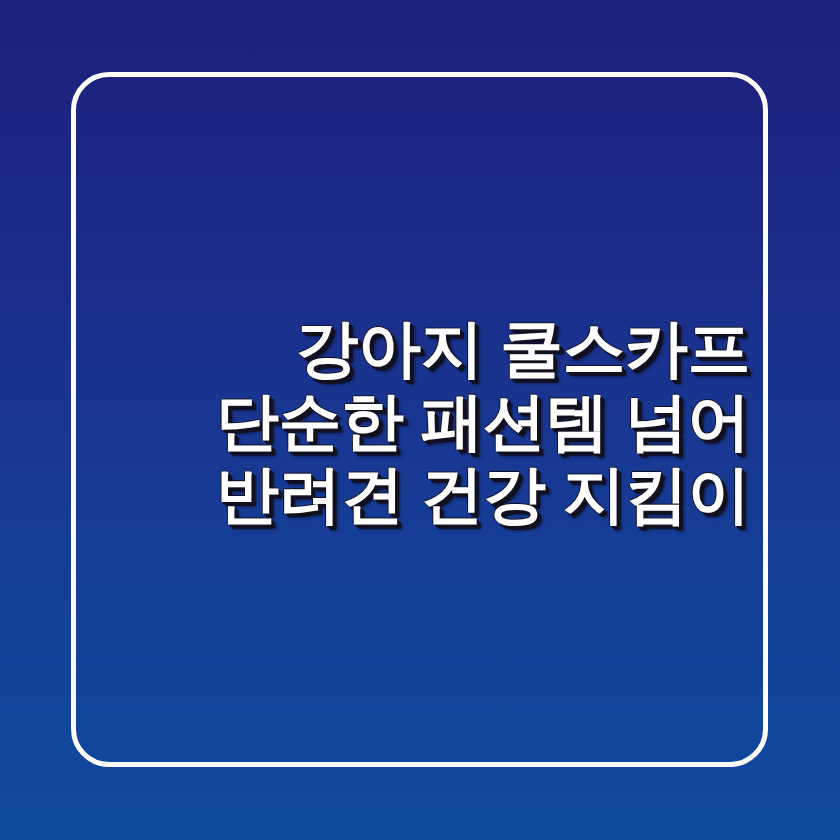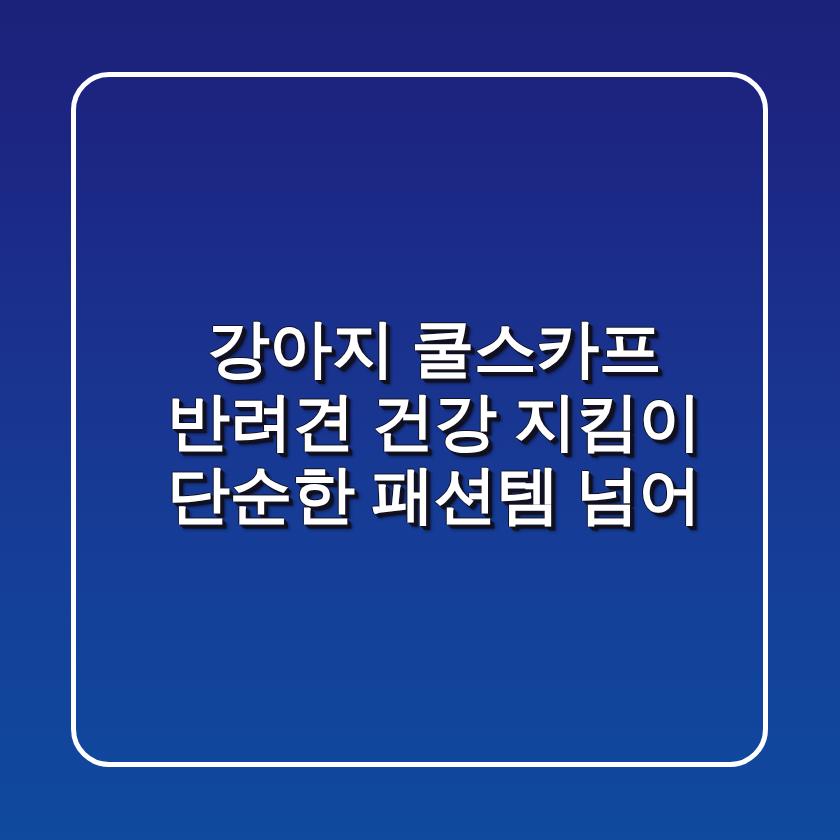--- a/index.html
+++ b/index.html
@@ -41,21 +41,21 @@
     box-sizing: border-box;
     pointer-events: none;
   }
 
   
   .headline {
     position: absolute;
     left: 0;
     right: 0;
     top: 312px;
-    text-align: center;
+    text-align: right;
     padding: 0 90px;
     box-sizing: border-box;
     margin-left: 28px;
   }
 
   .headline-line {
     display: block;
     color: #ffffff;
     font-size: 63px;
     line-height: 73px;
@@ -75,17 +75,17 @@
 </style>
 </head>
 <body>
 
 <div id="canvas">
 
   <div class="frame"></div>
 
   <div class="headline">
     <span class="headline-line">강아지 쿨스카프</span>
+    <span class="headline-line">단순한 패션템 넘어</span>
     <span class="headline-line">반려견 건강 지킴이</span>
-    <span class="headline-line">단순한 패션템 넘어</span>
   </div>
 
 </div>
 
 </body></html>

